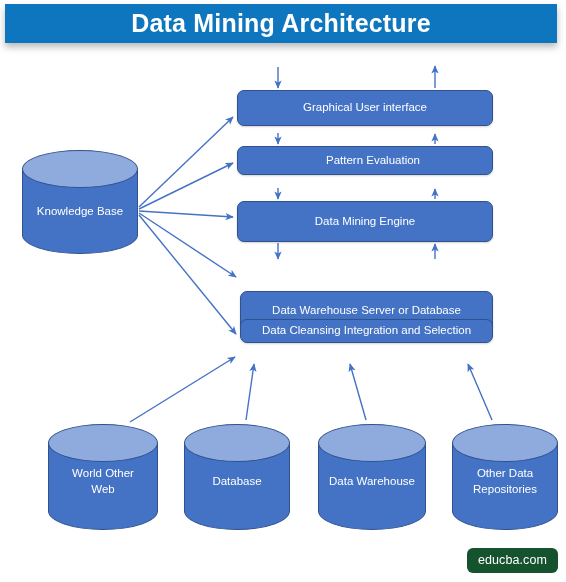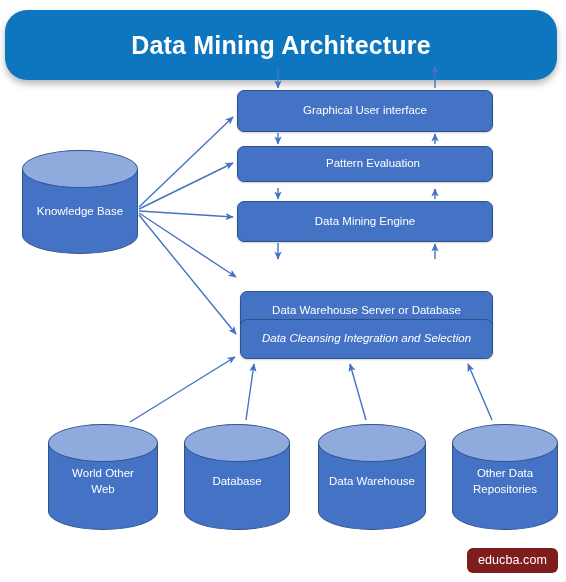--- a/index.html
+++ b/index.html
@@ -7,24 +7,24 @@
     width:566px;height:582px;
     background:#ffffff;
     font-family:"Liberation Sans", sans-serif;
     overflow:hidden;
     position:relative;
   }
   #stage{position:absolute;left:0;top:0;width:566px;height:582px;}
 
   
   .header{
-    position:absolute;left:5px;top:10px;width:552px;height:70px;
+    position:absolute;left:5px;top:4px;width:552px;height:39px;
     background:#0D76BE;
     box-shadow:0 4px 7px rgba(0,0,0,.28);
-    display:flex;align-items:center;justify-content:center;border-radius:22px;
+    display:flex;align-items:center;justify-content:center;
   }
   .header-title{
     color:#ffffff;font-size:25px;font-weight:bold;
     letter-spacing:.2px;white-space:nowrap;
   }
 
   
   #arrows{position:absolute;left:0;top:0;width:566px;height:582px;}
 
   
@@ -68,21 +68,21 @@
   .cyl .label{
     position:absolute;left:0;right:0;
     text-align:center;color:#ffffff;
     font-size:11.5px;line-height:1.35;
     z-index:5;
   }
 
   
   .watermark{
     position:absolute;right:8px;bottom:9px;
-    background:#7f1d1d;color:#ffffff;
+    background:#14532d;color:#ffffff;
     font-size:12.5px;
     padding:5px 11px 6px 11px;
     border-radius:6px;
     letter-spacing:.1px;
   }
 </style>
 </head>
 <body>
 
 <div id="stage">
@@ -119,37 +119,37 @@
       <line x1="139" y1="213" x2="236" y2="277"></line>
       <line x1="139" y1="215" x2="236" y2="334"></line>
 
       <line x1="130" y1="422" x2="235" y2="357"></line>
       <line x1="246" y1="420" x2="254" y2="364"></line>
       <line x1="366" y1="420" x2="350" y2="364"></line>
       <line x1="492" y1="420" x2="468" y2="364"></line>
     </g>
   </svg>
 
-  <div class="pbox" style="left:237px;top:90px;width:256px;height:42px;">
+  <div class="pbox" style="left:237px;top:90px;width:256px;height:36px;">
     <span>Graphical User interface</span>
   </div>
 
-  <div class="pbox" style="left:237px;top:146px;width:256px;height:36px;padding-left:16px;">
+  <div class="pbox" style="left:237px;top:146px;width:256px;height:29px;padding-left:16px;">
     <span>Pattern Evaluation</span>
   </div>
 
   <div class="pbox" style="left:237px;top:201px;width:256px;height:41px;">
     <span>Data Mining Engine</span>
   </div>
 
   <div class="pbox" style="left:240px;top:261px;width:253px;height:40px;margin-top:30px;">
     <span>Data Warehouse Server or Database</span>
   </div>
 
-  <div class="pbox" style="left:240px;top:319px;width:253px;height:40px;font-style:italic;">
+  <div class="pbox" style="left:240px;top:319px;width:253px;height:24px;">
     <span>Data Cleansing Integration and Selection</span>
   </div>
 
   <div class="cyl" style="left:22px;top:150px;width:116px;height:106px;">
     <div class="bottom" style="top:66px;height:38px;"></div>
     <div class="body" style="top:19px;height:67px;"></div>
     <div class="top" style="top:0px;height:38px;"></div>
     <div class="label" style="top:54px;">Knowledge Base</div>
   </div>
 

